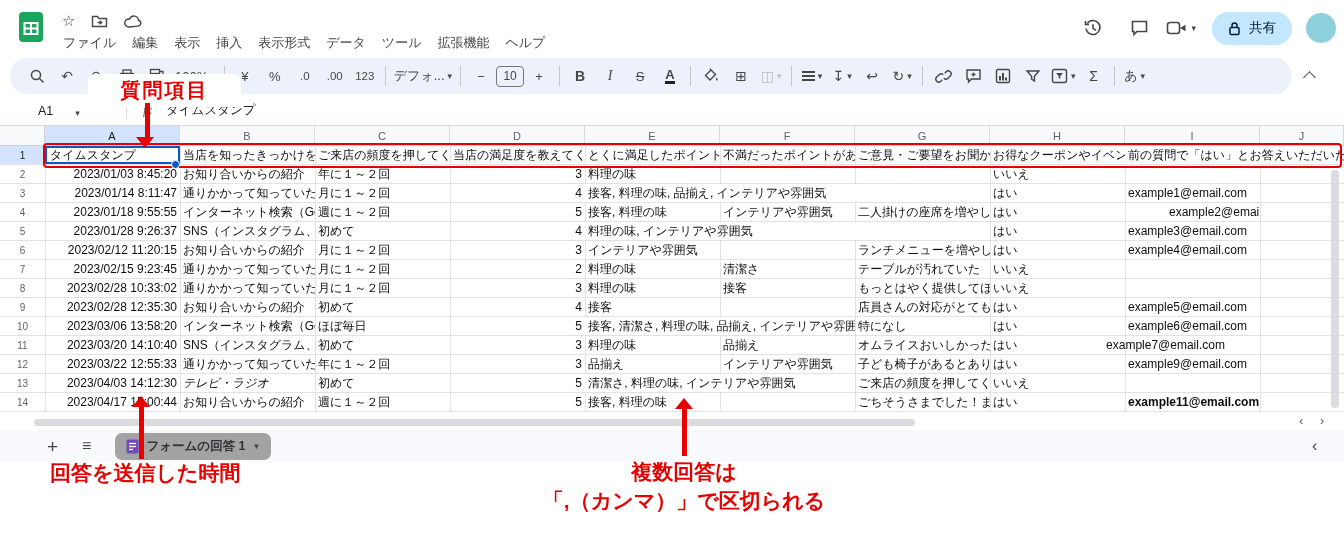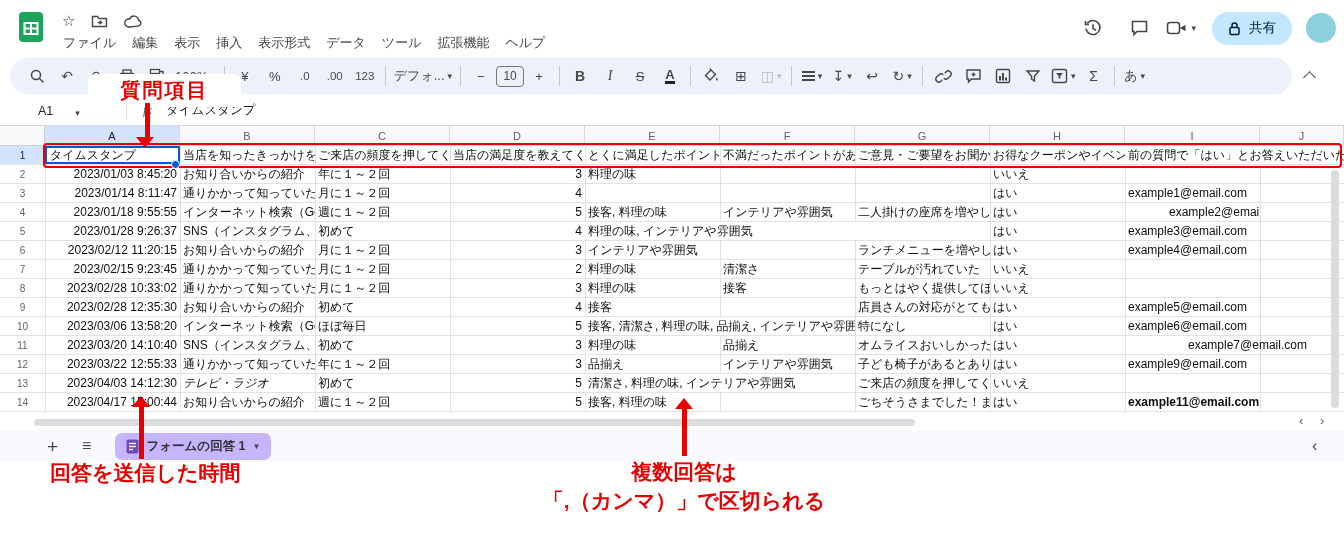--- a/index.html
+++ b/index.html
@@ -77,21 +77,21 @@
   .vthumb{position:absolute;left:1331px;top:170px;width:8px;height:238px;background:#dadce0;border-radius:4px;}
   .hthumb{position:absolute;left:34px;top:419px;width:881px;height:7px;background:#dadce0;border-radius:4px;}
   .hbtn{position:absolute;top:413px;font-size:13px;color:#5f6368;}
   .hbtn.l{left:1299px;} .hbtn.r{left:1320px;}
 
   
   .tabbar{position:absolute;left:0;top:430px;width:1344px;height:32px;background:#f8fafd;
           display:flex;align-items:center;}
   .add-sheet{margin-left:47px;font-size:19px;color:#444746;line-height:1;}
   .all-sheets{margin-left:24px;font-size:16px;color:#444746;line-height:1;}
-  .sheet-tab{margin-left:24px;height:27px;background:#c4b5fd;border-radius:7px;display:flex;align-items:center;
+  .sheet-tab{margin-left:24px;height:27px;background:#a3a3a3;border-radius:7px;display:flex;align-items:center;
              gap:7px;padding:0 11px;font-size:12.5px;color:#2f3337;font-weight:bold;}
   .tab-dd{font-size:8px;color:#444746;}
   .panel-collapse{position:absolute;left:1312px;top:437px;font-size:16px;color:#444746;}
 
   
   .ann{position:absolute;color:#e60000;font-weight:bold;z-index:10;}
   .qbox{left:88px;top:74px;width:153px;height:33px;background:#fff;border-radius:7px;display:flex;
         align-items:center;justify-content:center;font-size:20px;letter-spacing:2px;}
   .shaft{position:absolute;background:#e60000;z-index:10;}
   .shaft.s1{left:145px;top:103px;width:5px;height:35px;}
@@ -347,20 +347,21 @@
           <div class="cell" style="left: 990px; width: 135px;">いいえ</div>
           <div class="cell" style="left: 1125px; width: 135px;"></div>
           <div class="cell" style="left: 1260px; width: 84px;"></div>
         </div>
         <div class="grow">
           <div class="row-num">3</div>
           <div class="cell ra" style="left: 45px; width: 135px;">2023/01/14 8:11:47</div>
           <div class="cell" style="left: 180px; width: 135px;">通りかかって知っていた</div>
           <div class="cell" style="left: 315px; width: 135px;">月に１～２回</div>
           <div class="cell ra" style="left: 450px; width: 135px;">4</div>
+          <div class="cell ovf" style="left: 585px; width: 405px;">接客, 料理の味, 品揃え, インテリアや雰囲気</div>
           <div class="cell" style="left: 720px; width: 135px;"></div>
           <div class="cell" style="left: 855px; width: 135px;"></div>
           <div class="cell" style="left: 990px; width: 135px;">はい</div>
           <div class="cell" style="left: 1125px; width: 135px;">example1@email.com</div>
           <div class="cell" style="left: 1260px; width: 84px;"></div>
         </div>
         <div class="grow">
           <div class="row-num">4</div>
           <div class="cell ra" style="left: 45px; width: 135px;">2023/01/18 9:55:55</div>
           <div class="cell" style="left: 180px; width: 135px;">インターネット検索（Go</div>
@@ -454,21 +455,21 @@
         <div class="grow">
           <div class="row-num">11</div>
           <div class="cell ra" style="left: 45px; width: 135px;">2023/03/20 14:10:40</div>
           <div class="cell" style="left: 180px; width: 135px;">SNS（インスタグラム、</div>
           <div class="cell" style="left: 315px; width: 135px;">初めて</div>
           <div class="cell ra" style="left: 450px; width: 135px;">3</div>
           <div class="cell" style="left: 585px; width: 135px;">料理の味</div>
           <div class="cell" style="left: 720px; width: 135px;">品揃え</div>
           <div class="cell" style="left: 855px; width: 135px;">オムライスおいしかった</div>
           <div class="cell" style="left: 990px; width: 135px;">はい</div>
-          <div class="cell" style="left: 1185px; width: 135px;">example7@email.com</div>
+          <div class="cell" style="left: 1098px; width: 135px; text-align: center;">example7@email.com</div>
           <div class="cell" style="left: 1260px; width: 84px;"></div>
         </div>
         <div class="grow">
           <div class="row-num">12</div>
           <div class="cell ra" style="left: 45px; width: 135px;">2023/03/22 12:55:33</div>
           <div class="cell" style="left: 180px; width: 135px;">通りかかって知っていた</div>
           <div class="cell" style="left: 315px; width: 135px;">年に１～２回</div>
           <div class="cell ra" style="left: 450px; width: 135px;">3</div>
           <div class="cell" style="left: 585px; width: 135px;">品揃え</div>
           <div class="cell" style="left: 720px; width: 135px;">インテリアや雰囲気</div>

